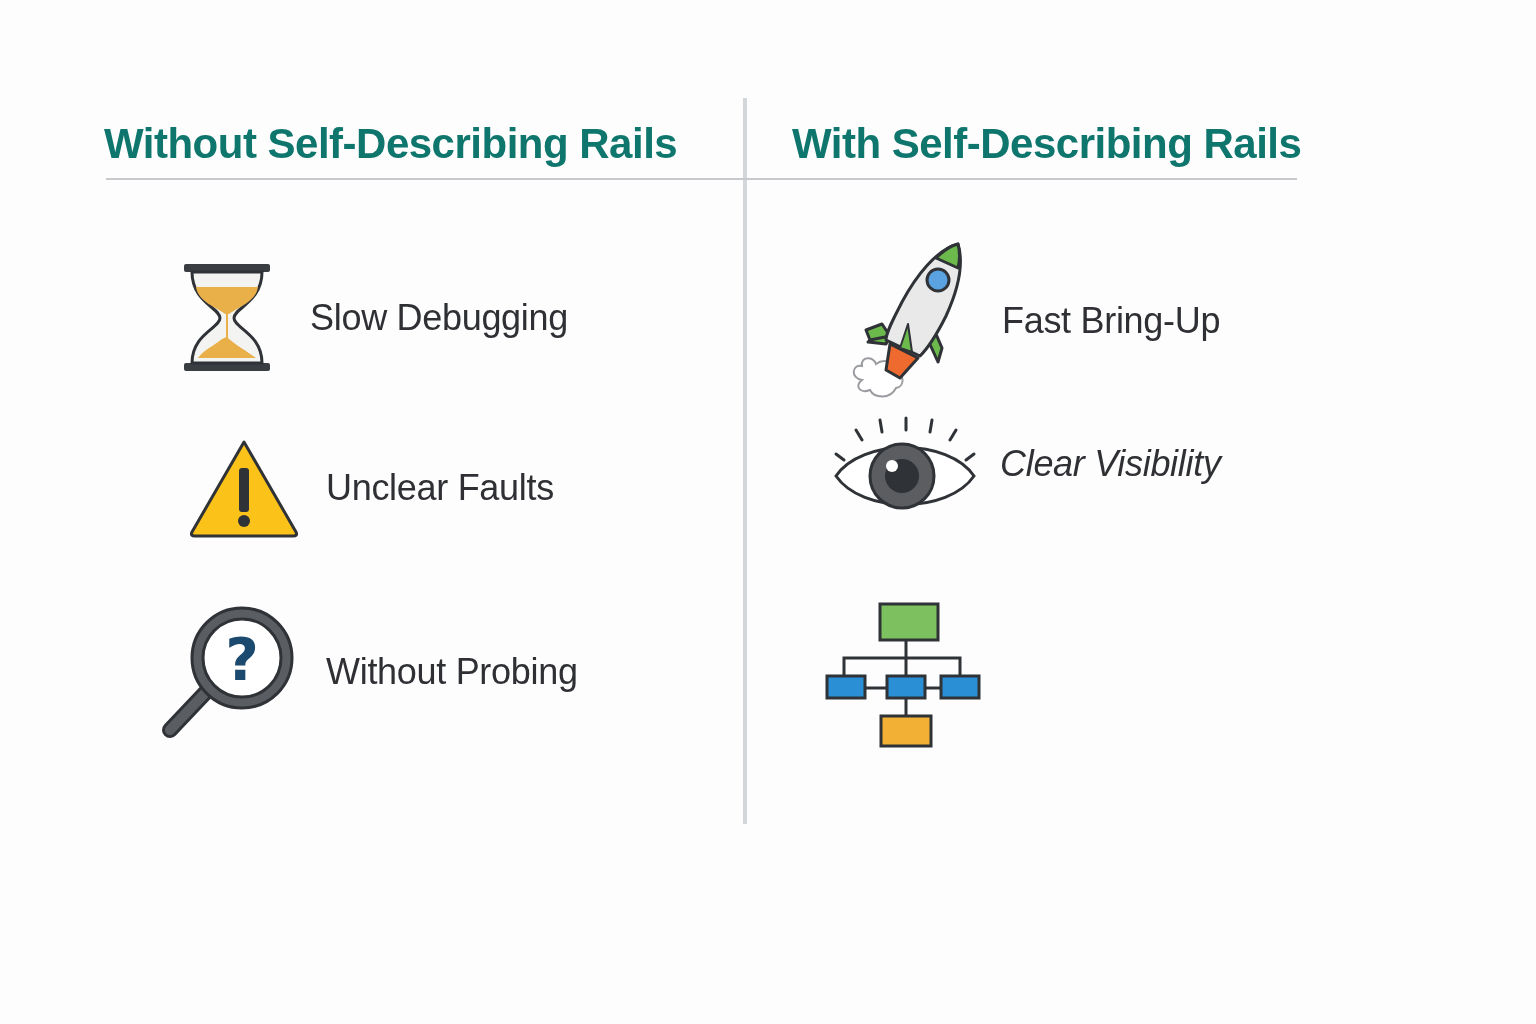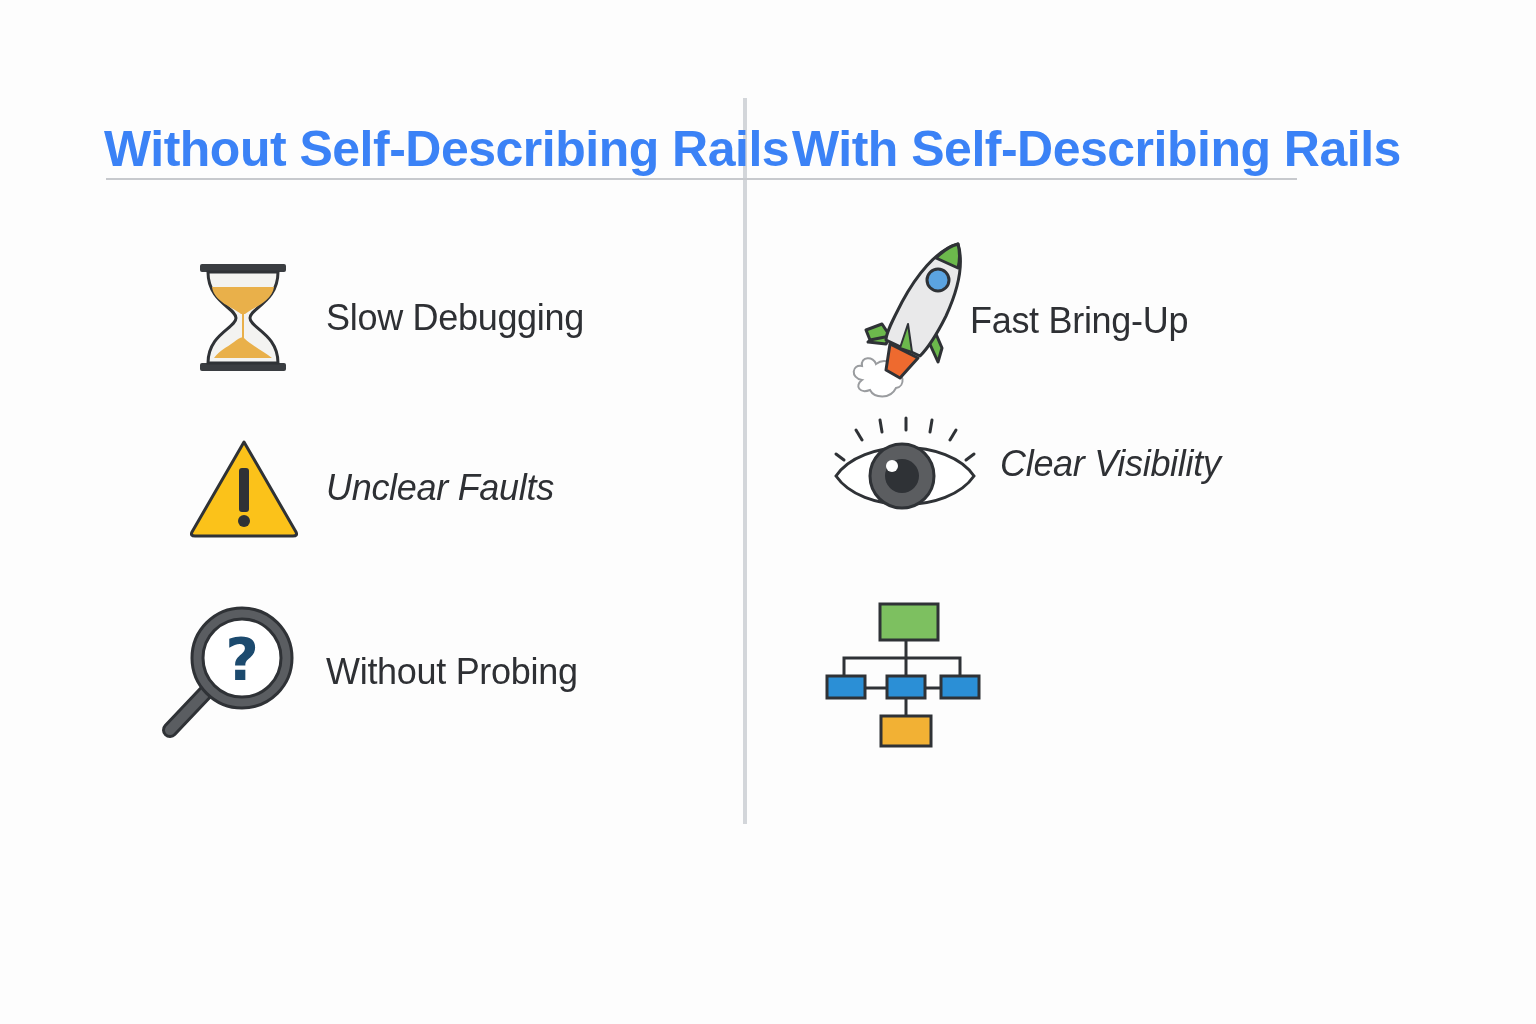--- a/index.html
+++ b/index.html
@@ -4,22 +4,22 @@
 <style>
   html, body { margin: 0; padding: 0; }
   body {
     width: 1536px; height: 1024px; position: relative; overflow: hidden;
     background: #fdfdfd;
     font-family: "Liberation Sans", "DejaVu Sans", sans-serif;
     color: #2b2d31;
   }
   .heading {
     position: absolute; top: 120px; margin: 0;
-    font-size: 50px; font-weight: bold; letter-spacing: -0.5px;
-    color: #3b82f6;
+    font-size: 42px; font-weight: bold; letter-spacing: -0.5px;
+    color: #0f766e;
   }
   #h-left { left: 104px; }
   #h-right { left: 792px; }
   .rule { position: absolute; top: 178px; height: 2px; background: #c7c9cd; }
   #rule-left { left: 106px; width: 640px; }
   #rule-right { left: 746px; width: 551px; }
   .divider { position: absolute; left: 743px; top: 98px; width: 4px; height: 726px; background: #d3d6da; }
   .item { position: absolute; display: flex; align-items: center; }
   .icon { display: block; flex: 0 0 auto; }
   .label { font-size: 36px; color: #2e3034; white-space: nowrap; letter-spacing: -0.3px; }
@@ -28,39 +28,39 @@
 <body>
 
 <div class="divider"></div>
 
 <h1 id="h-left" class="heading">Without Self-Describing Rails</h1>
 <div id="rule-left" class="rule"></div>
 
 <h1 id="h-right" class="heading">With Self-Describing Rails</h1>
 <div id="rule-right" class="rule"></div>
 
-<div class="item" style="left:196px; top:262px;align-items:center;">
+<div class="item" style="left:180px; top:262px;align-items:center;">
   <svg class="icon" width="94" height="112" viewBox="0 0 94 112">
     <rect x="4" y="2" width="86" height="8" rx="2" fill="#3a3d41"></rect>
     <rect x="4" y="101" width="86" height="8" rx="2" fill="#3a3d41"></rect>
     <path d="M12 10 C12 40 40 46 40 56 C40 66 12 72 12 101 L82 101 C82 72 54 66 54 56 C54 46 82 40 82 10 Z" fill="#f3f3f1" stroke="#2f3236" stroke-width="3"></path>
     <path d="M16 25 L78 25 C76 40 56 46 49 52 L45 52 C38 46 18 40 16 25 Z" fill="#e9b04a"></path>
     <rect x="46" y="52" width="2" height="32" fill="#e9b04a"></rect>
     <path d="M18 96 C24 88 30 86 38 80 C42 77 46 74 48 76 C54 82 68 90 76 96 Z" fill="#e9b04a"></path>
   </svg>
   <span class="label" style="margin-left:36px;">Slow Debugging</span>
 </div>
 
 <div class="item" style="left:188px; top:438px;">
   <svg class="icon" width="112" height="100" viewBox="0 0 112 100">
     <path d="M56 4 L108 94 Q110 98 105 98 L7 98 Q2 98 4 94 Z" fill="#fbc21a" stroke="#2f3236" stroke-width="3" stroke-linejoin="round"></path>
     <rect x="51" y="30" width="10" height="44" rx="3" fill="#2f3236"></rect>
     <circle cx="56" cy="83" r="6" fill="#2f3236"></circle>
   </svg>
-  <span class="label" style="margin-left:26px;font-style:italic;">Unclear Faults</span>
+  <span class="label" style="margin-left:26px;">Unclear Faults</span>
 </div>
 
 <div class="item" style="left:158px; top:602px;">
   <svg class="icon" width="142" height="140" viewBox="0 0 142 140">
     <line x1="48" y1="90" x2="12" y2="128" stroke="#2f3236" stroke-width="16" stroke-linecap="round"></line>
     <line x1="48" y1="90" x2="12" y2="128" stroke="#5a5d61" stroke-width="10" stroke-linecap="round"></line>
     <circle cx="84" cy="56" r="50" fill="#5a5d61" stroke="#2f3236" stroke-width="3"></circle>
     <circle cx="84" cy="56" r="39" fill="#ffffff" stroke="#2f3236" stroke-width="3"></circle>
     <text x="84" y="78" text-anchor="middle" font-family="DejaVu Sans, sans-serif" font-weight="bold" font-size="58" fill="#1c4a6e">?</text>
   </svg>
@@ -72,21 +72,21 @@
     <path d="M16 140 C4 138 6 124 16 126 C14 116 28 116 30 124 C38 118 50 122 48 132 C58 132 60 146 50 148 C44 160 28 158 24 150 C14 154 8 146 16 140 Z" fill="#ffffff" stroke="#9a9c9f" stroke-width="2"></path>
     <path d="M46 92 L30 96 L22 102 L40 104 Z" fill="#6cb94c" stroke="#2f3236" stroke-width="3" stroke-linejoin="round"></path>
     <path d="M44 104 L40 130 L54 138 L72 118 Z" fill="#ee6a2f" stroke="#2f3236" stroke-width="3" stroke-linejoin="round"></path>
     <path d="M36 84 L20 90 L24 100 L44 96 Z" fill="#6cb94c" stroke="#2f3236" stroke-width="3" stroke-linejoin="round"></path>
     <path d="M82 100 L92 122 L96 108 L90 94 Z" fill="#6cb94c" stroke="#2f3236" stroke-width="3" stroke-linejoin="round"></path>
     <path d="M112 4 C90 10 70 36 56 62 C48 78 40 92 40 100 L74 116 C82 108 92 92 100 76 C112 50 118 24 112 4 Z" fill="#e9e9ea" stroke="#2f3236" stroke-width="3" stroke-linejoin="round"></path>
     <path d="M112 4 C104 6 96 12 90 18 L112 28 C114 20 114 12 112 4 Z" fill="#6cb94c" stroke="#2f3236" stroke-width="3" stroke-linejoin="round"></path>
     <circle cx="92" cy="40" r="11" fill="#5ba3e0" stroke="#2f3236" stroke-width="3"></circle>
     <path d="M54 108 L62 84 L66 112 Z" fill="#6cb94c" stroke="#2f3236" stroke-width="2" stroke-linejoin="round"></path>
   </svg>
-  <span class="label" style="">Fast Bring-Up</span>
+  <span class="label" style="margin-left:32px;">Fast Bring-Up</span>
 </div>
 
 <div class="item" style="left:832px; top:416px;font-style:italic;">
   <svg class="icon" width="146" height="96" viewBox="0 0 146 96">
     <g stroke="#2f3236" stroke-width="3" stroke-linecap="round">
       <line x1="4" y1="38" x2="12" y2="44"></line>
       <line x1="24" y1="14" x2="30" y2="24"></line>
       <line x1="48" y1="4" x2="50" y2="16"></line>
       <line x1="74" y1="2" x2="74" y2="14"></line>
       <line x1="100" y1="4" x2="98" y2="16"></line>

